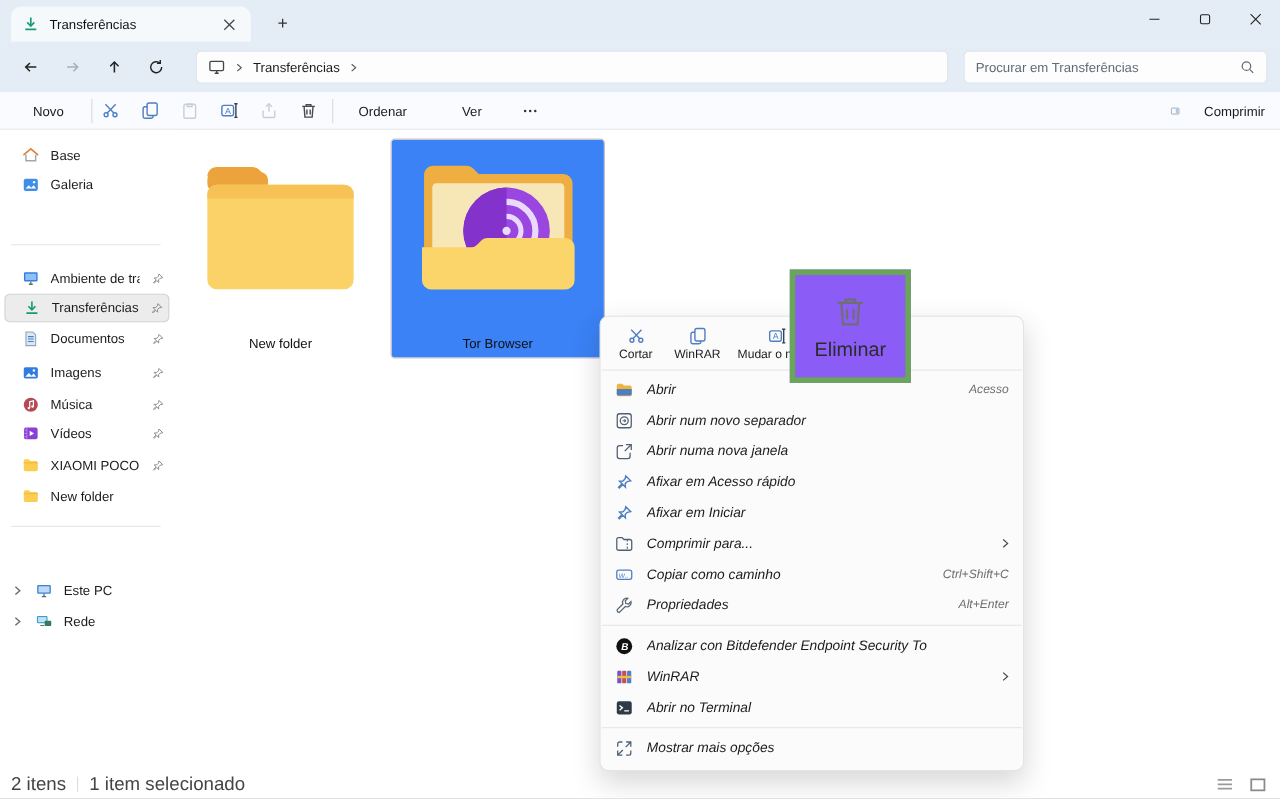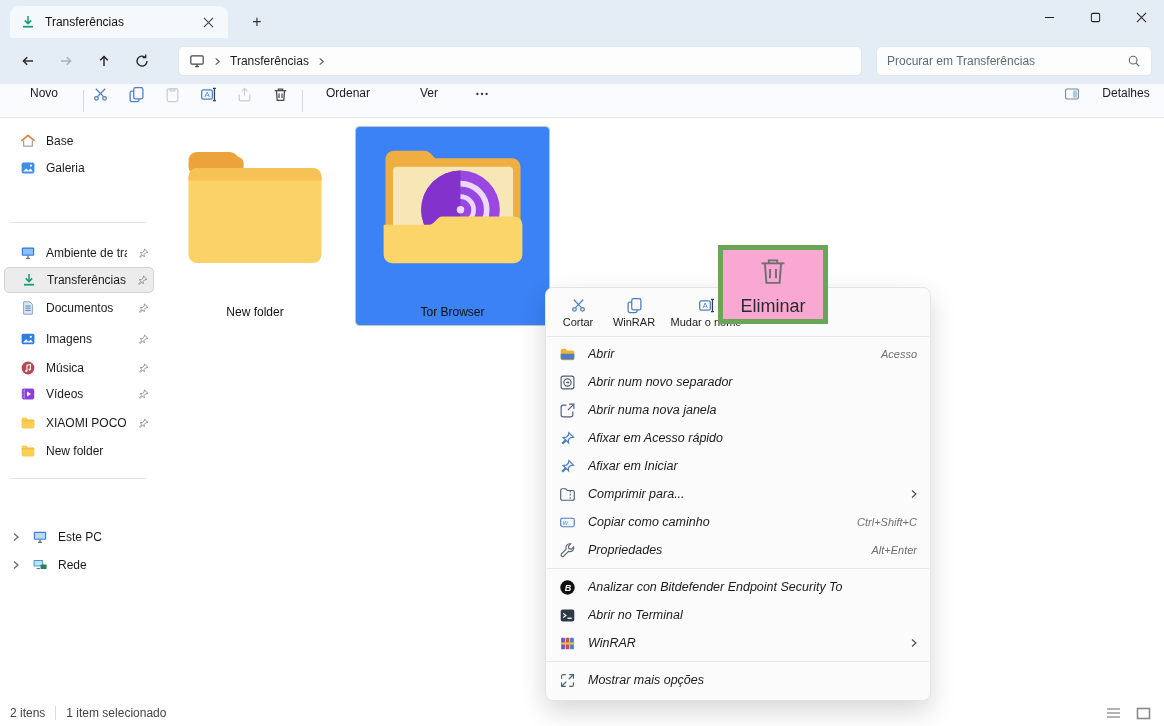--- a/index.html
+++ b/index.html
@@ -31,21 +31,21 @@
   .crumb { font-size:12px; color:#1b1b1b; }
   .search { position:absolute; left:876px; top:8px; width:276px; height:30px; background:#fdfdfe;
             border:1px solid #e0e6ed; border-radius:5px; display:flex; align-items:center; padding:0 10px; }
   .search input { flex:1; border:none; outline:none; background:transparent; font-family:inherit;
                   font-size:12px; color:#333; }
   .search input::placeholder { color:#5f6b76; }
 
   
   .toolbar { position:absolute; left:0; top:84px; right:0; height:34px; background:#f9fbfe;
              border-bottom:1px solid #e4e7eb; display:flex; align-items:center; }
-  .tbtn { display:flex; align-items:flex-start; justify-content:center; height:30px; border-radius:5px; gap:22px; }
+  .tbtn { display:flex; align-items:center; justify-content:center; height:30px; border-radius:5px; gap:22px; }
   .tsep { width:1px; height:22px; background:#d4dae1; }
   .tlabel { font-size:12px; color:#1b1b1b; }
   .disabled-ic { opacity:.45; }
 
   
   .sidebar { position:absolute; left:0; top:118px; width:160px; bottom:26px; background:#fff; }
   .srow { position:absolute; left:4px; width:150px; height:26px; display:flex; align-items:center;
           gap:10px; padding-left:16px; border-radius:5px; }
   .srow .lbl { flex:1; white-space:nowrap; overflow:hidden; font-size:12px; color:#1b1b1b; }
   .srow.sel { background:#ececec; border:1px solid #d2d2d2; }
@@ -73,28 +73,28 @@
   .mdiv { height:1px; background:#e7e7e7; margin:0 1px; }
   .mrow { height:28px; display:flex; align-items:center; }
   .mrow .mic { width:17px; height:17px; margin-left:13px; flex:none; }
   .mrow .mlabel { margin-left:12px; font-size:12.5px; color:#1b1b1b; white-space:nowrap; overflow:hidden; flex:1; }
   .mrow .mshort { margin-right:13px; font-size:11px; color:#6f6f6f; white-space:nowrap; }
   .mrow .msub { margin-right:11px; }
   .msec { height:1px; background:#e7e7e7; margin:4px 1px; }
   .menu-items { padding-top:3px;font-style:italic; }
 
   
-  .annot { position:absolute; left:718px; top:245px; width:110px; height:79px; background:#f9a8d4;
+  .annot { position:absolute; left:718px; top:245px; width:110px; height:103px; background:#8b5cf6;
            border:5px solid #6aa657; z-index:20; display:flex; flex-direction:column;
            align-items:center; justify-content:center; gap:7px; }
   .annot .alabel { font-size:18px; color:#2b2b2b; }
 
   
   .statusbar { position:absolute; left:0; bottom:0; right:0; height:26px; background:#fff;
-               display:flex; align-items:center; font-size:12px; color:#444; }
+               display:flex; align-items:center; font-size:17px; color:#444; }
   .sb-item { padding:0 10px; height:14px; display:flex; align-items:center; }
   .sb-item + .sb-item { border-left:1px solid #dcdcdc; }
   .sb-views { margin-left:auto; margin-right:10px; display:flex; gap:8px; }
   .sb-vbtn { width:22px; height:18px; display:flex; align-items:center; justify-content:center; }
 </style>
 </head>
 <body>
 
 <div id="win">
 
@@ -266,21 +266,21 @@
         <circle cx="3.4" cy="8" r="1.15"></circle>
           <circle cx="8" cy="8" r="1.15"></circle>
           <circle cx="12.6" cy="8" r="1.15"></circle>
       </svg>
     </div>
     <div class="tbtn" style="margin-left:auto;margin-right:14px;width:86px">
       <svg class="ic16" viewBox="0 0 16 16" fill="none" stroke="#7a8591" stroke-width="1.1">
         <rect x="1.6" y="3" width="12.8" height="10" rx="1.6"></rect>
           <rect x="9" y="4.4" width="4" height="7.2" fill="#a9c9ef" stroke="none"></rect>
       </svg>
-      <span class="tlabel">Detalhes</span>
+      <span class="tlabel">Comprimir</span>
     </div>
   </div>
 
   <div class="sidebar">
 
     <div class="srow" style="top:10px">
       <svg class="ic16" viewBox="0 0 16 16" fill="none">
         <path d="M1.8 7.6 8 2.4l6.2 5.2" stroke="#e0813f" stroke-width="1.6" stroke-linecap="round"></path>
         <path d="M3.6 7.6v5.6h8.8V7.6" stroke="#9aa7b4" stroke-width="1.3" fill="#fff"></path>
       </svg>
@@ -545,38 +545,38 @@
       <div class="mrow">
         <svg class="mic" viewBox="0 0 16 16">
           <circle cx="8" cy="8" r="6.8" fill="#111"></circle>
           <text x="5.4" y="11" font-size="8.5" font-weight="bold" fill="#fff" font-family="Liberation Sans, sans-serif">B</text>
         </svg>
         <span class="mlabel">Analizar con Bitdefender Endpoint Security To</span>
       </div>
 
       <div class="mrow">
         <svg class="mic" viewBox="0 0 16 16">
-          <rect x="1.6" y="2.4" width="12.8" height="11.2" rx="1.8" fill="#2e3b46"></rect>
-          <path d="M4 6l2.4 2L4 10" stroke="#fff" stroke-width="1.2" fill="none"></path>
-          <path d="M8 10.6h4" stroke="#fff" stroke-width="1.2"></path>
-        </svg>
-        <span class="mlabel">Abrir no Terminal</span>
-      </div>
-
-      <div class="mrow">
-        <svg class="mic" viewBox="0 0 16 16">
           <rect x="2" y="2.6" width="3.6" height="10.8" rx=".8" fill="#7a52c7"></rect>
           <rect x="6.2" y="2.6" width="3.6" height="10.8" rx=".8" fill="#c94f4f"></rect>
           <rect x="10.4" y="2.6" width="3.6" height="10.8" rx=".8" fill="#4f7dd1"></rect>
           <rect x="2" y="7" width="12" height="2" fill="#e8c33c"></rect>
         </svg>
         <span class="mlabel">WinRAR</span>
         <svg class="msub" width="10" height="10" viewBox="0 0 10 10" fill="none" stroke="#444" stroke-width="1.1">
             <path d="M3 1.5 7 5 3 8.5"></path>
           </svg>
+      </div>
+
+      <div class="mrow">
+        <svg class="mic" viewBox="0 0 16 16">
+          <rect x="1.6" y="2.4" width="12.8" height="11.2" rx="1.8" fill="#2e3b46"></rect>
+          <path d="M4 6l2.4 2L4 10" stroke="#fff" stroke-width="1.2" fill="none"></path>
+          <path d="M8 10.6h4" stroke="#fff" stroke-width="1.2"></path>
+        </svg>
+        <span class="mlabel">Abrir no Terminal</span>
       </div>
 
       <div class="msec"></div>
 
       <div class="mrow">
         <svg class="mic" viewBox="0 0 16 16" fill="none" stroke="#4f6074" stroke-width="1.1">
           <path d="M6.4 2.4H4a1.6 1.6 0 0 0-1.6 1.6v2.4M9.6 13.6H12a1.6 1.6 0 0 0 1.6-1.6V9.6"></path>
           <path d="M13.6 2.4 9.2 6.8M9.6 2.4h4v4M2.4 13.6l4.4-4.4M6.4 13.6h-4v-4"></path>
         </svg>
         <span class="mlabel">Mostrar mais opções</span>

